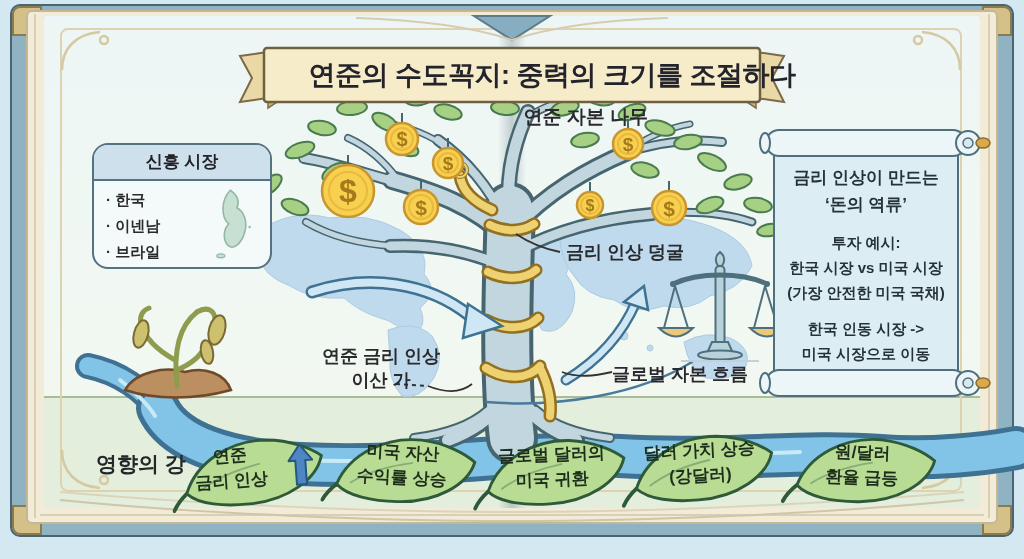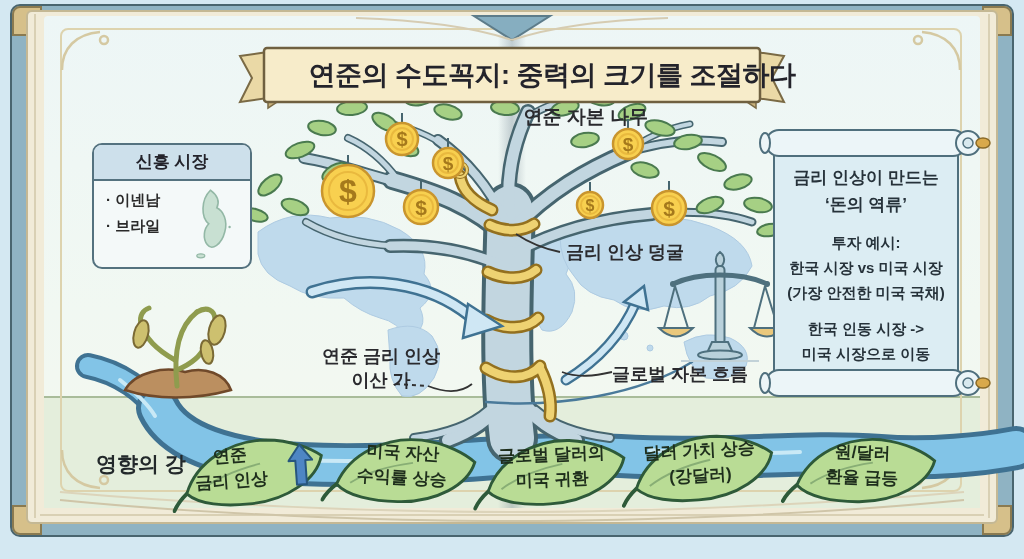--- a/index.html
+++ b/index.html
@@ -18,21 +18,21 @@
   .banner{left:234px;top:40px;width:556px;height:76px;}
   .banner-text{left:30px;top:8px;width:496px;height:54px;line-height:54px;text-align:center;font-size:27px;font-weight:700;color:#23232b;letter-spacing:-0.5px;padding-left:40px;}
   
   .lbl{font-weight:700;color:#2a2a2e;}
   .tree-label{left:438px;top:104px;width:210px;text-align:right;font-size:19px;}
   .vine-label{left:566px;top:240px;width:180px;font-size:18px;}
   .fedrate-label{left:296px;top:344px;width:170px;text-align:center;font-size:18px;line-height:24px;}
   .globalflow-label{left:612px;top:362px;width:190px;font-size:18px;}
   .river-label{left:96px;top:450px;width:170px;font-size:21px;color:#22282a;}
   
-  .em-box{left:92px;top:143px;width:160px;height:126px;background:#f4f9f9;border:2px solid #54727f;border-radius:10px;box-sizing:border-box;overflow:hidden;}
+  .em-box{left:92px;top:143px;width:180px;height:126px;background:#f4f9f9;border:2px solid #54727f;border-radius:16px;box-sizing:border-box;overflow:hidden;}
   .em-head{left:0;top:0;width:100%;height:36px;background:#cde0eb;border-bottom:2px solid #54727f;box-sizing:border-box;text-align:center;line-height:34px;font-size:17px;font-weight:700;color:#23232b;}
   .em-list{left:12px;top:42px;width:100px;font-size:15px;font-weight:700;color:#2a2a2a;line-height:26px;}
   .em-map{right:10px;top:42px;width:56px;height:80px;}
   
   .scroll{left:756px;top:122px;width:240px;height:284px;}
   .scroll-text{left:18px;top:40px;width:184px;text-align:center;color:#26323a;font-weight:700;}
   .scroll-text p{margin:4px 0 4px 0;}
   .st-title{font-size:17px;line-height:23px;}
   .st-body{font-size:15px;line-height:21px;}
   .gap1{margin-top:16px !important;}
@@ -305,20 +305,21 @@
       <rect x="30" y="8" width="496" height="54" rx="3" fill="#f7ecca" stroke="#6f6040" stroke-width="2.5"></rect>
     </svg>
     <div class="abs banner-text">연준의 수도꼭지: 중력의 크기를 조절하다</div>
   </div>
 
   <div class="abs lbl tree-label">연준 자본 나무</div>
 
   <div class="abs em-box">
     <div class="abs em-head">신흥 시장</div>
     <div class="abs em-list">
+      <div><span>·</span> <span>한국</span></div>
       <div><span>·</span> <span>이넨남</span></div>
       <div><span>·</span> <span>브라일</span></div>
     </div>
     <svg class="abs em-map" viewBox="0 0 60 100">
       <path d="M 28 4 C 36 10 40 18 36 26 C 44 30 50 42 46 56 C 42 72 30 80 24 72 C 18 64 20 52 26 46 C 16 38 16 16 28 4 Z" fill="#c8e0d2" stroke="#93b8a6" stroke-width="2"></path>
       <ellipse cx="16" cy="86" rx="5" ry="2.5" fill="#c8e0d2" stroke="#93b8a6" stroke-width="1.5"></ellipse>
       <circle cx="52" cy="50" r="1.5" fill="#93b8a6"></circle>
     </svg>
   </div>
 

